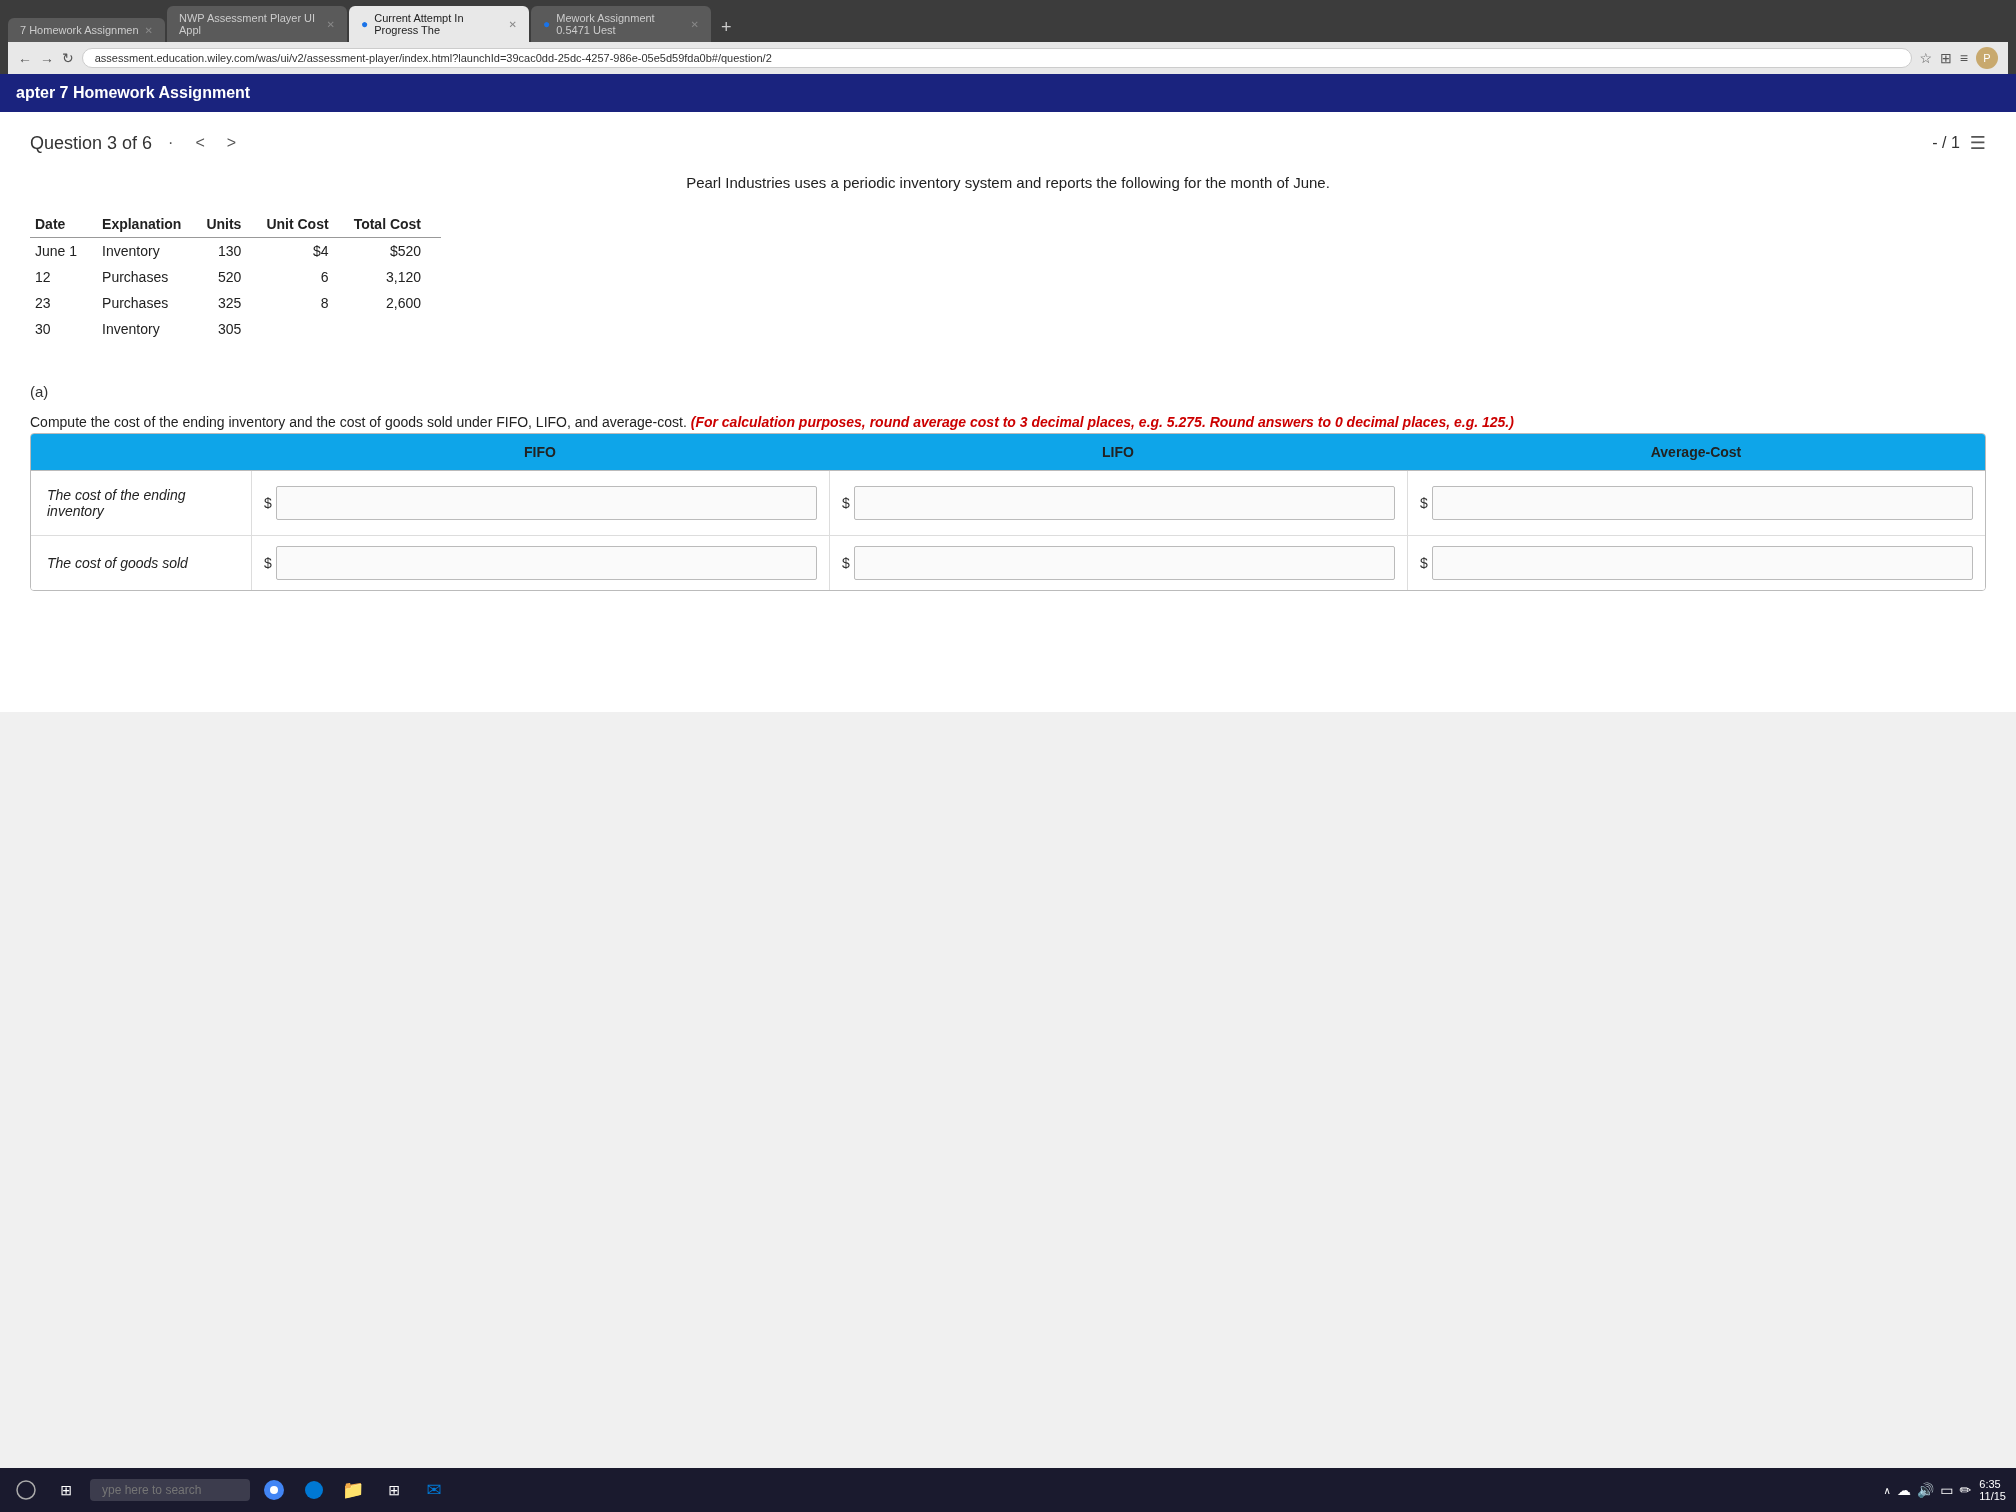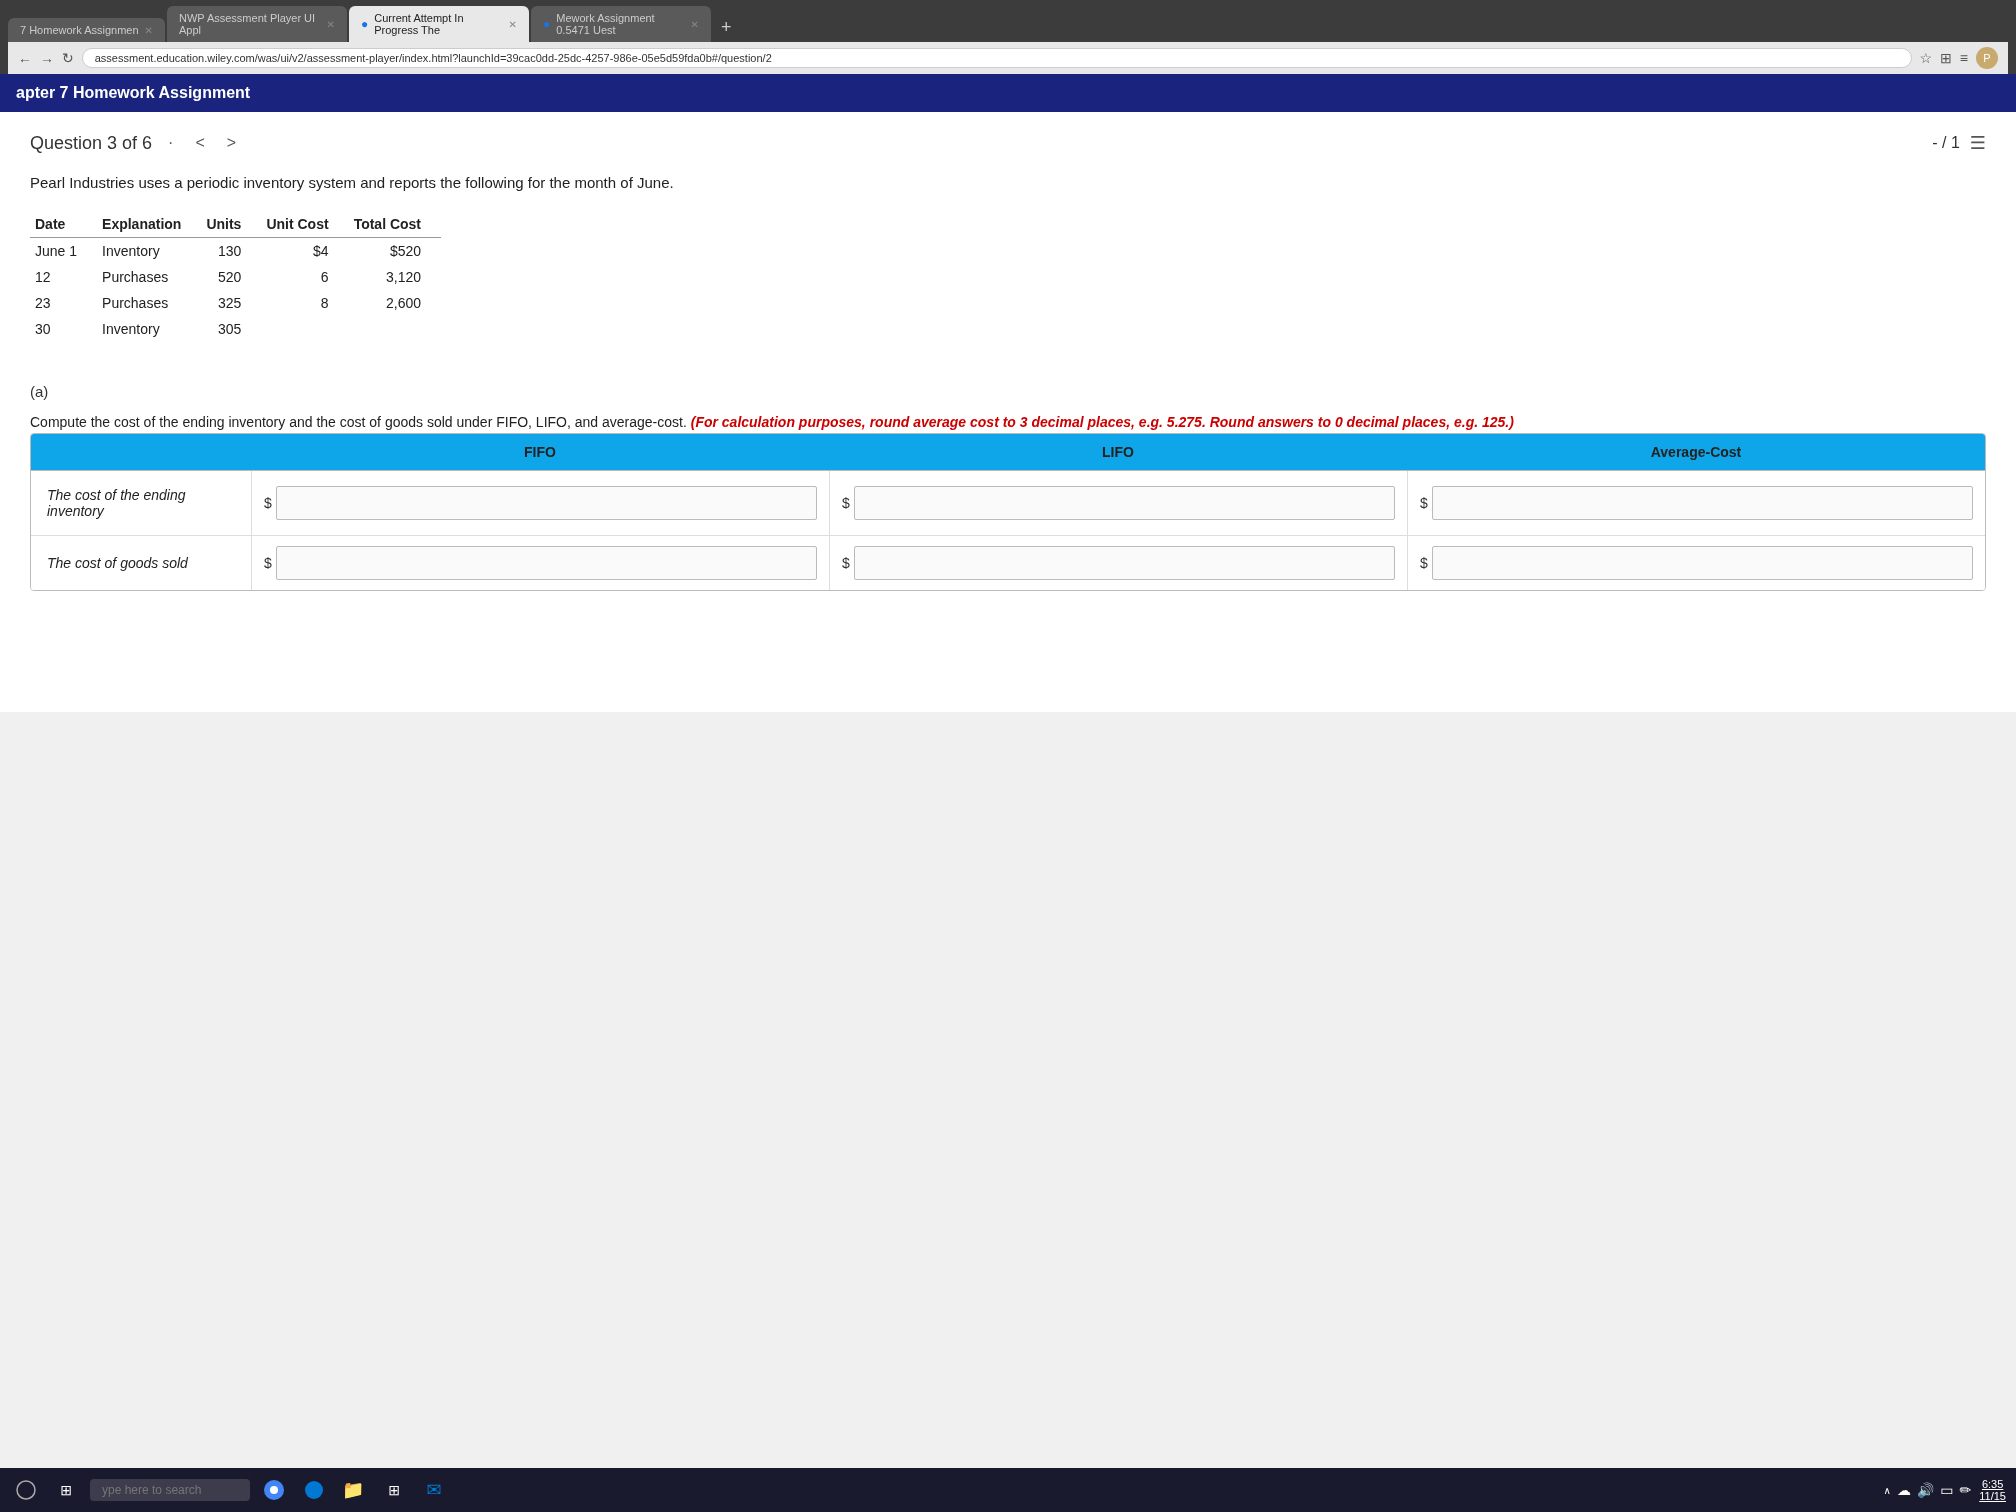--- a/index.html
+++ b/index.html
@@ -96,20 +96,21 @@
       color: #333;
       font-size: 16px;
     }
     .list-icon { font-size: 18px; color: #555; cursor: pointer; }
 
     
     .question-text {
       margin-bottom: 20px;
       font-size: 15px;
       color: #222;
+      text-align: center;
     }
 
     
     .data-table {
       border-collapse: collapse;
       margin-bottom: 41px;
       font-size: 14px;
     }
     .data-table th, .data-table td {
       padding: 5px 20px 5px 5px;
@@ -236,22 +237,21 @@
       align-items: center;
       justify-content: center;
       border-radius: 4px;
       cursor: pointer;
       font-size: 18px;
     }
     .taskbar-spacer { flex: 1; }
     .taskbar-time {
       color: white;
       font-size: 11px;
-      text-align: center;
-      text-decoration: underline;
+      text-align: left;
     }
     .taskbar-sys-icons { display: flex; gap: 6px; align-items: center; color: white; font-size: 14px; }
   </style>
 </head>
 <body>
 
 <div class="browser-chrome">
   <div class="tab-bar">
     <div class="tab">
       <span>7 Homework Assignmen</span>

